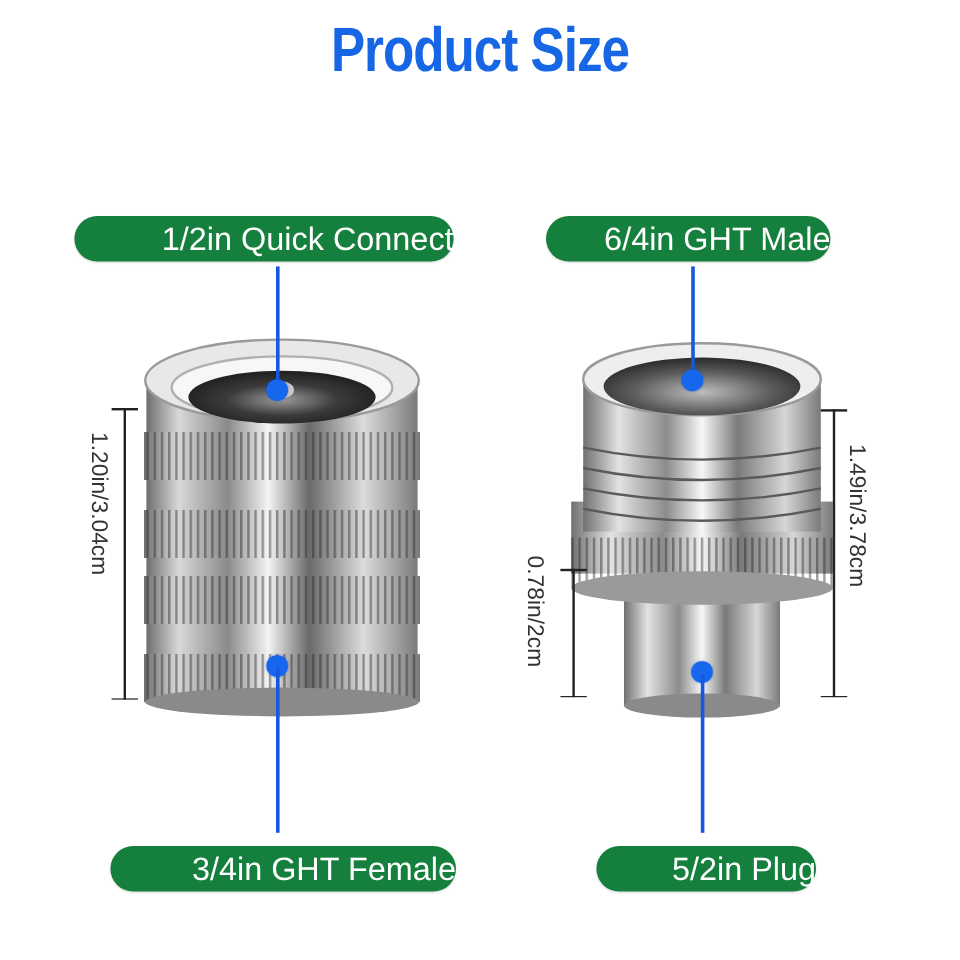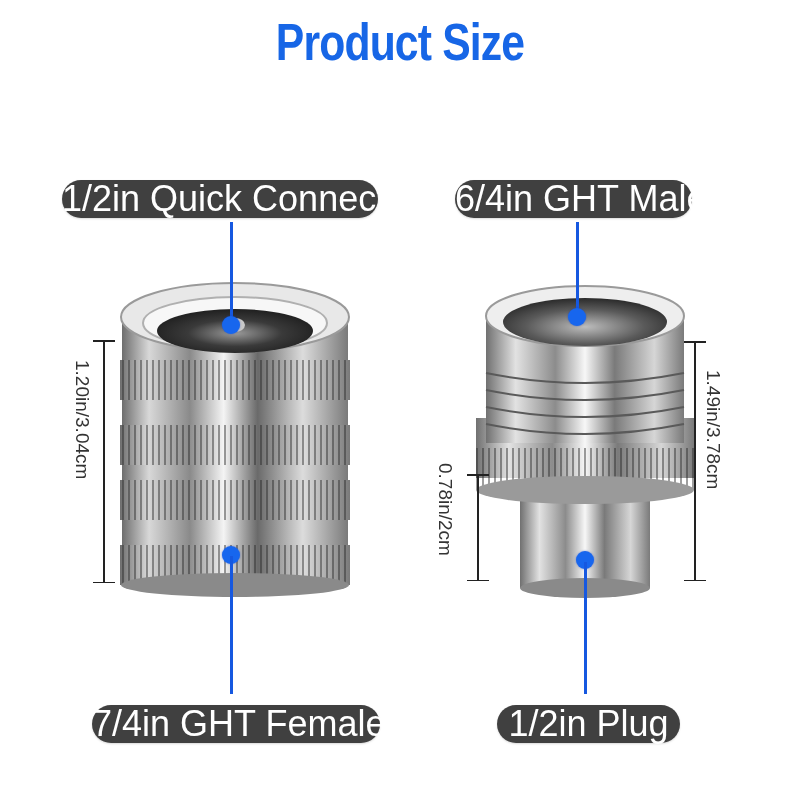--- a/index.html
+++ b/index.html
@@ -1,18 +1,18 @@
 <!DOCTYPE html>
 <html><head>
 <meta charset="utf-8">
 <style>
   html, body { margin: 0; padding: 0; }
   body { width: 800px; height: 800px; background: #ffffff; position: relative; overflow: hidden; font-family: "Liberation Sans", sans-serif; }
   .title { position: absolute; left: 0; top: 12px; width: 800px; text-align: center; font-family: "Liberation Sans", sans-serif; font-weight: 700; font-size: 52px; color: #1766e6; letter-spacing: -1px; transform: scaleX(0.82); transform-origin: center; }
-  .bubble { position: absolute; height: 38px; border-radius: 19px; background: #404040; color: #ffffff; font-size: 36px; line-height: 38px; text-align: center; box-shadow: 0 1px 2px rgba(0,0,0,0.15); white-space: nowrap; }
+  .bubble { position: absolute; height: 38px; border-radius: 19px; background: #15803d; color: #ffffff; font-size: 27px; line-height: 38px; text-align: right; box-shadow: 0 1px 2px rgba(0,0,0,0.15); white-space: nowrap; }
   .leader { position: absolute; width: 3px; background: #1658e0; }
   .dot { position: absolute; width: 18px; height: 18px; border-radius: 50%; background: #1766ee; box-shadow: 0 0 2px rgba(10,60,200,0.6); }
   .dim { position: absolute; width: 1.5px; background: #222; }
   .dim::before, .dim::after { content: ""; position: absolute; left: -10px; width: 22px; height: 1.5px; background: #222; }
   .dim::before { top: 0; } .dim::after { bottom: 0; }
   .dimlabel { position: absolute; font-size: 19px; color: #333; white-space: nowrap; transform: rotate(90deg); transform-origin: left top; }
   
   .fitting { position: absolute; }
 </style>
 </head>
@@ -60,21 +60,21 @@
     <ellipse cx="125" cy="50" rx="10" ry="7" fill="#c8c8c8"></ellipse>
   </svg>
 </div>
 
 <div class="bubble" style="left:62px;top:180px;width:316px">1/2in Quick Connect</div>
 <div class="leader" style="left:230px;top:222px;height:100px"></div>
 <div class="dot" style="left:222px;top:316px"></div>
 
 <div class="dot" style="left:222px;top:546px"></div>
 <div class="leader" style="left:230px;top:556px;height:138px"></div>
-<div class="bubble" style="left:92px;top:705px;width:288px">7/4in GHT Female</div>
+<div class="bubble" style="left:92px;top:705px;width:288px">3/4in GHT Female</div>
 
 <div class="dim" style="left:103px;top:340px;height:243px"></div>
 <div class="dimlabel" style="left:93px;top:360px">1.20in/3.04cm</div>
 
 <div>
   <svg class="fitting" style="left:470px;top:278px" width="230" height="322" viewBox="0 0 230 322">
     <defs>
       <linearGradient id="metalR" x1="0" x2="1" y1="0" y2="0">
         <stop offset="0" stop-color="#707070"></stop>
           <stop offset="0.15" stop-color="#e2e2e2"></stop>
@@ -109,19 +109,19 @@
     <ellipse cx="115" cy="44" rx="82" ry="24" fill="url(#boreR)"></ellipse>
   </svg>
 </div>
 
 <div class="bubble" style="left:455px;top:180px;width:237px">6/4in GHT Male</div>
 <div class="leader" style="left:576px;top:222px;height:92px"></div>
 <div class="dot" style="left:568px;top:308px"></div>
 
 <div class="dot" style="left:576px;top:551px"></div>
 <div class="leader" style="left:584px;top:562px;height:132px"></div>
-<div class="bubble" style="left:497px;top:705px;width:183px">1/2in Plug</div>
+<div class="bubble" style="left:497px;top:705px;width:183px">5/2in Plug</div>
 
 <div class="dim" style="left:477px;top:474px;height:107px"></div>
 <div class="dimlabel" style="left:456px;top:463px">0.78in/2cm</div>
 
 <div class="dim" style="left:694px;top:341px;height:240px"></div>
 <div class="dimlabel" style="left:724px;top:370px">1.49in/3.78cm</div>
 
 </body></html>

